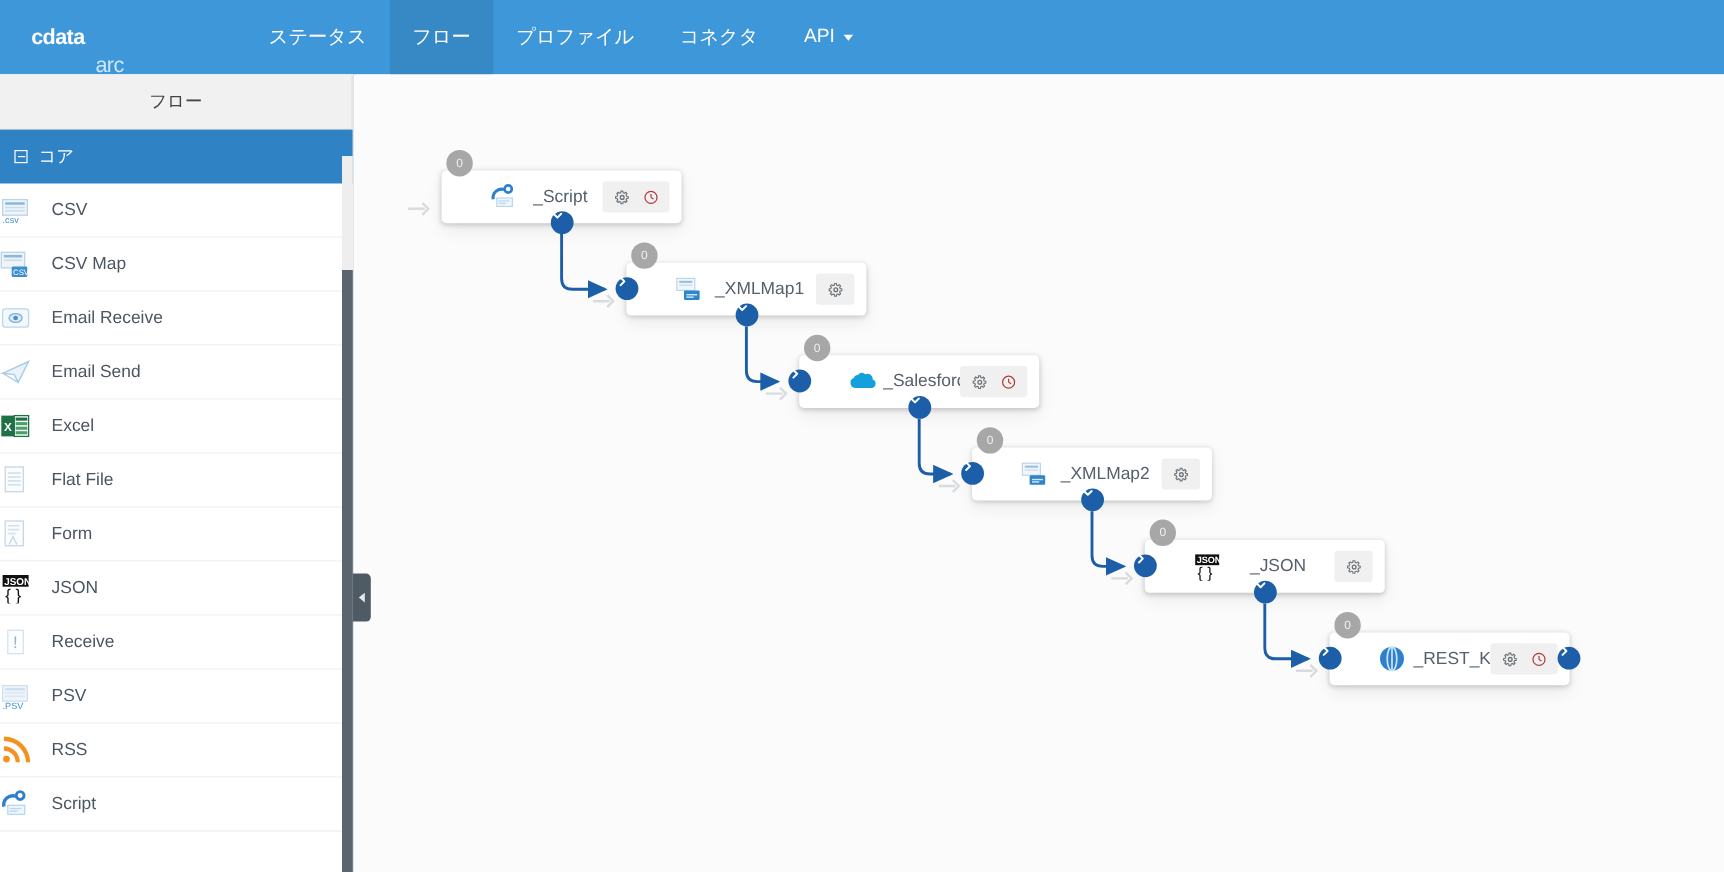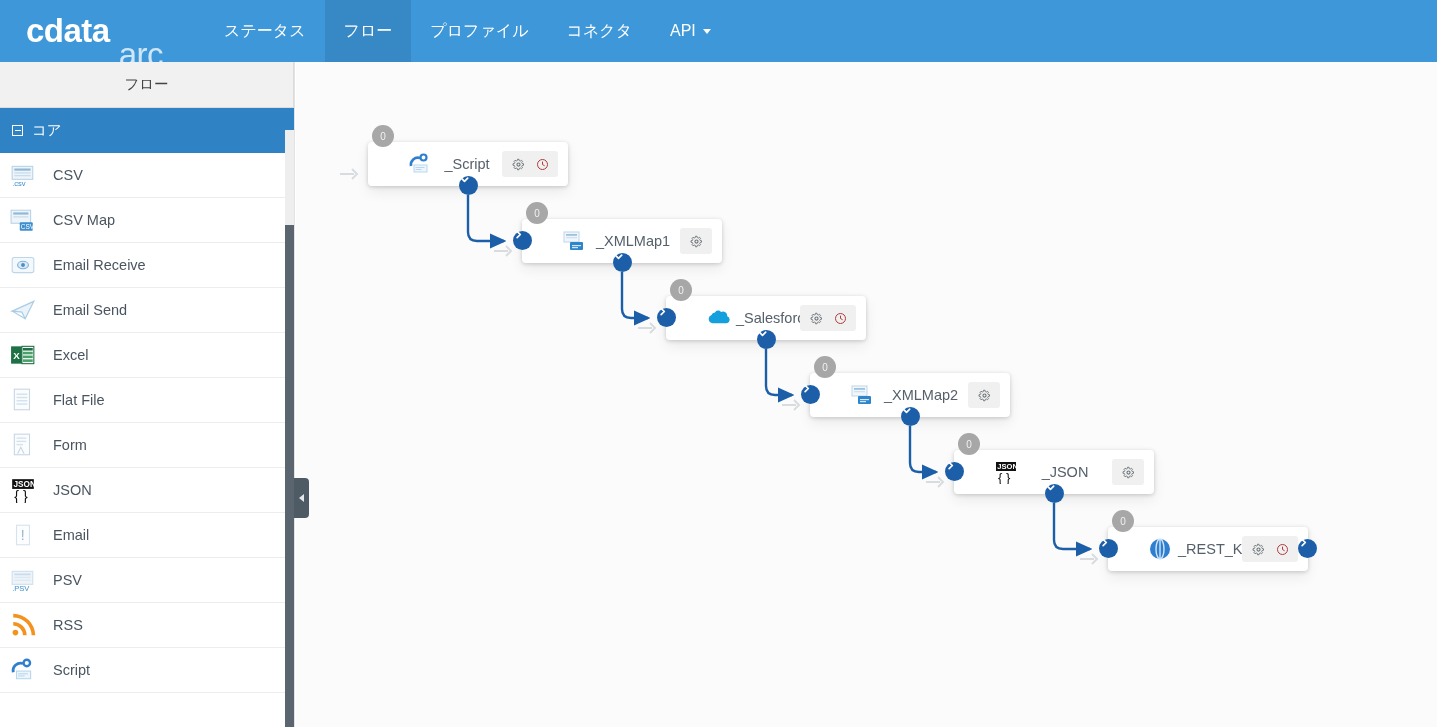--- a/index.html
+++ b/index.html
@@ -15,21 +15,21 @@
   #topnav {
     position: absolute; top: 0; left: 0;
     width: 1437px; height: 62px;
     background: #3e97d8;
     display: flex; align-items: stretch;
   }
   #brand {
     display: flex; align-items: center;
     padding: 0 0 0 26px;
     width: 205px;
-    font-size: 33px; letter-spacing: -0.5px;
+    font-size: 18px; letter-spacing: -0.5px;
   }
   #brand .b1 { color: #ffffff; font-weight: bold; }
   #brand .b2 { color: #cfe6f7; font-weight: normal; margin-left: 9px; margin-top: 47px; }
   .navitem {
     display: flex; align-items: center; justify-content: center;
     padding: 0 19px;
     color: #ffffff;
     font-size: 16px;
     cursor: pointer;
     white-space: nowrap;
@@ -93,21 +93,20 @@
     height: 1.4px; background: #ffffff;
   }
   #conn-list {
     position: relative;
     height: 590px;
     overflow: hidden;
   }
   .conn-row {
     height: 45px;
     display: flex; align-items: center;
-    padding-left: 10px;
     border-bottom: 1px solid #ededed;
     cursor: pointer;
     background: #fff;
   }
   .conn-icon {
     width: 26px; height: 26px;
     margin-right: 17px;
     flex: 0 0 26px;
     position: relative;
   }
@@ -342,21 +341,21 @@
             <text x="3.2" y="9.4" font-size="7.6" fill="#fff" font-family="Liberation Sans" font-weight="bold">JSON</text>
             <text x="4" y="22" font-size="13" fill="#111" font-family="Liberation Sans">{ }</text>
           </svg></span>
         <span class="conn-label">JSON</span>
       </div>
       <div class="conn-row">
         <span class="conn-icon" style="display: inline-block; width: 26px; height: 26px; position: relative;"><svg width="26" height="26" viewBox="0 0 24 24">
             <rect x="6" y="3" width="12" height="18" fill="#fcfdfe" stroke="#d6e2ec"></rect>
             <text x="10" y="17" font-size="13" fill="#9ab3c6" font-family="Liberation Sans">!</text>
           </svg></span>
-        <span class="conn-label">Email</span>
+        <span class="conn-label">Receive</span>
       </div>
       <div class="conn-row">
         <span class="conn-icon" style="display: inline-block; width: 26px; height: 26px; position: relative;"><svg width="26" height="26" viewBox="0 0 24 24">
             <rect x="2" y="4" width="19" height="12" fill="#eef4f9" stroke="#cfe0ee"></rect>
             <rect x="4" y="6" width="15" height="1.6" fill="#c8dcec"></rect>
             <rect x="4" y="9" width="15" height="1.2" fill="#dbe8f2"></rect>
             <rect x="4" y="11.6" width="15" height="1.2" fill="#dbe8f2"></rect>
             <text x="2" y="22" font-size="7" fill="#3e8fd0" font-family="Liberation Sans">.PSV</text>
           </svg></span>
         <span class="conn-label">PSV</span>

